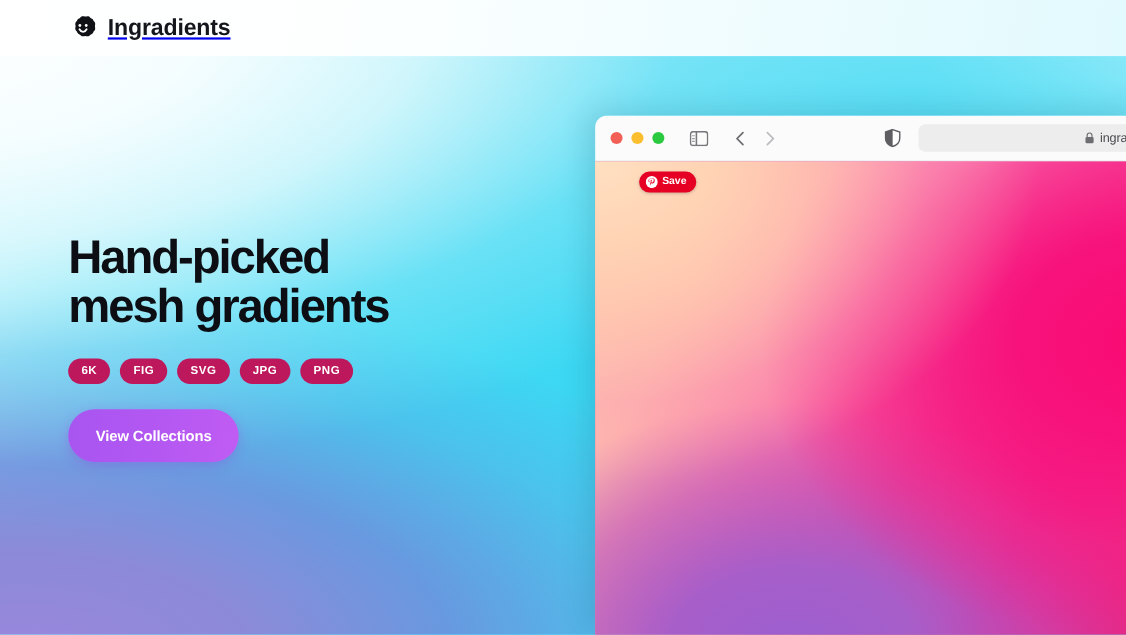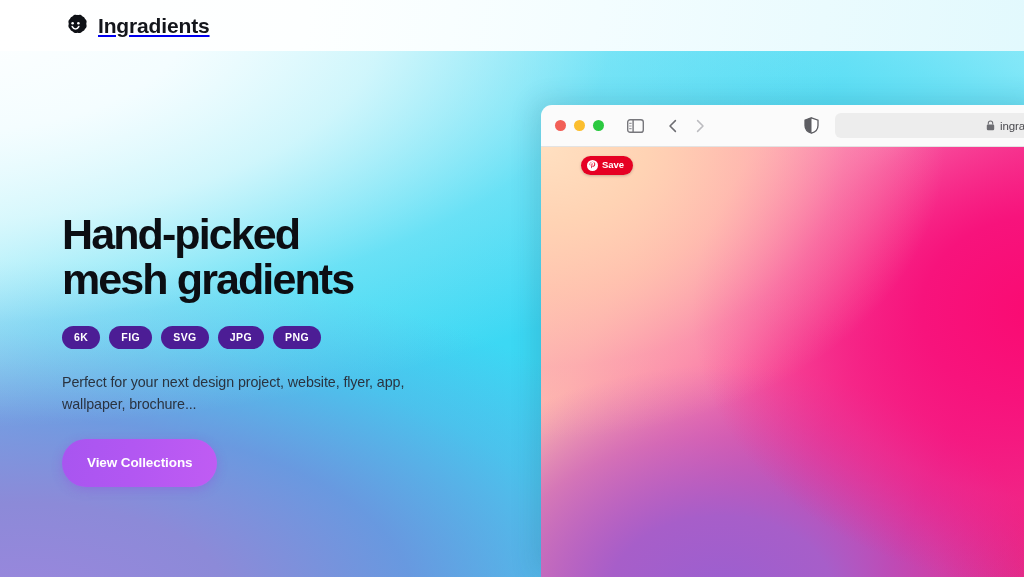--- a/index.html
+++ b/index.html
@@ -37,21 +37,21 @@
   }
 
   
   .hero-copy { position:absolute; left:62px; top:212px; width:470px; z-index:3; }
   .hero-title {
     font-size:43px; line-height:1.045; font-weight:700;
     letter-spacing:-1.9px; color:#0c0e13;
   }
   .badges { display:flex; gap:9px; margin-top:24px; }
   .badge {
-    background:#4c1d95; color:#ffffff;
+    background:#be185d; color:#ffffff;
     font-size:10.5px; font-weight:700; letter-spacing:0.45px;
     padding:6px 12px 7px; border-radius:999px; line-height:1;
     display:inline-flex; align-items:center; justify-content:center;
   }
   .hero-sub {
     margin-top:23px; font-size:14.3px; line-height:1.52;
     color:#2a3340; max-width:370px; letter-spacing:-0.1px;
   }
   .cta {
     margin-top:23px; display:inline-flex; align-items:center; justify-content:center;
@@ -147,21 +147,20 @@
     </h1>
 
     <div class="badges">
       <span class="badge">6K</span>
       <span class="badge">FIG</span>
       <span class="badge">SVG</span>
       <span class="badge">JPG</span>
       <span class="badge">PNG</span>
     </div>
 
-    <p class="hero-sub">Perfect for your next design project, website, flyer, app, wallpaper, brochure...</p>
 
     <button class="cta">View Collections</button>
   </div>
 
   <div class="browser">
 
     <div class="browser-toolbar">
       <div class="lights">
         <span class="light red"></span>
         <span class="light yellow"></span>

